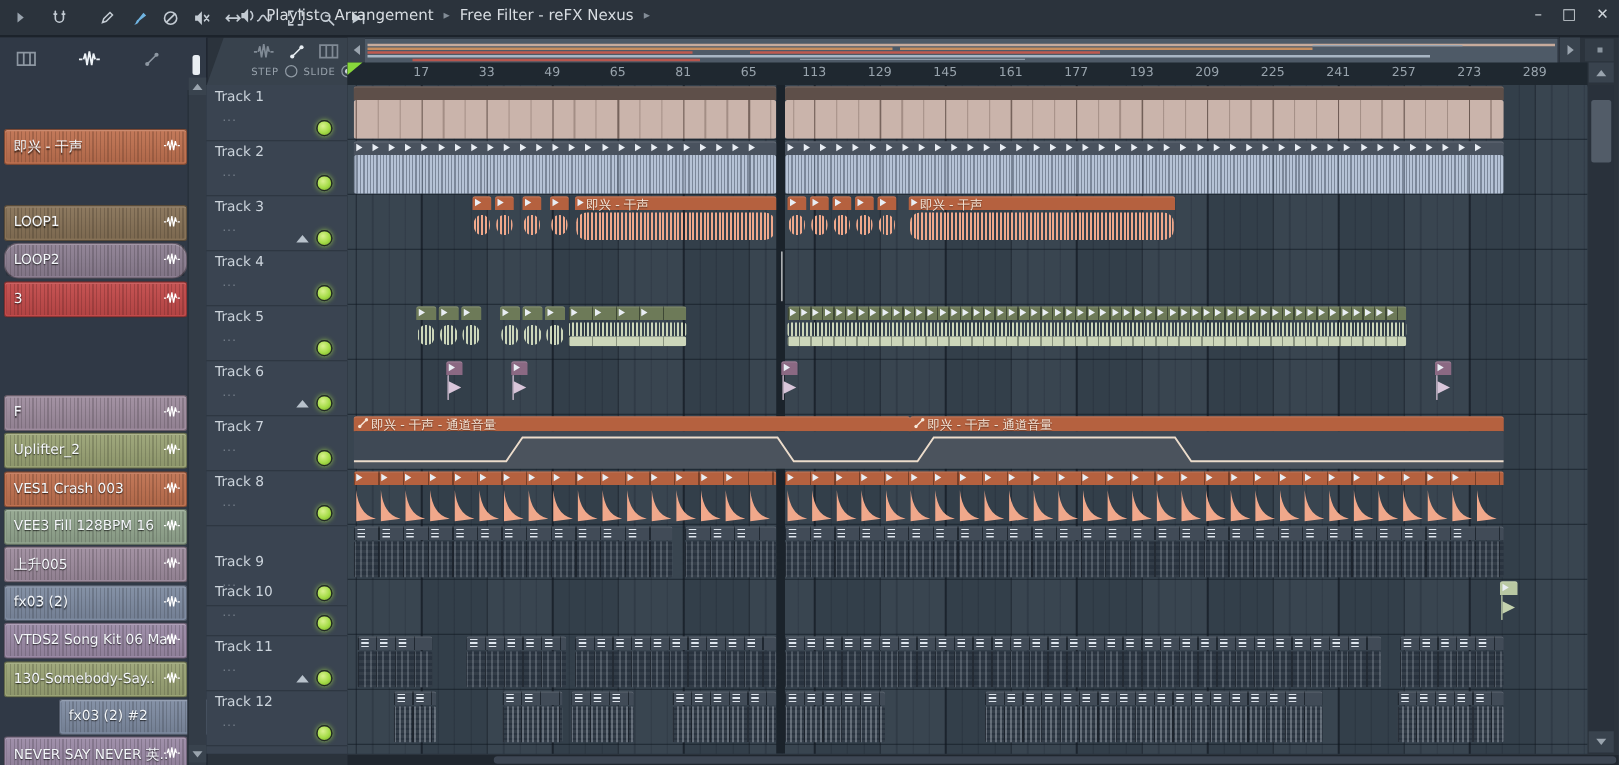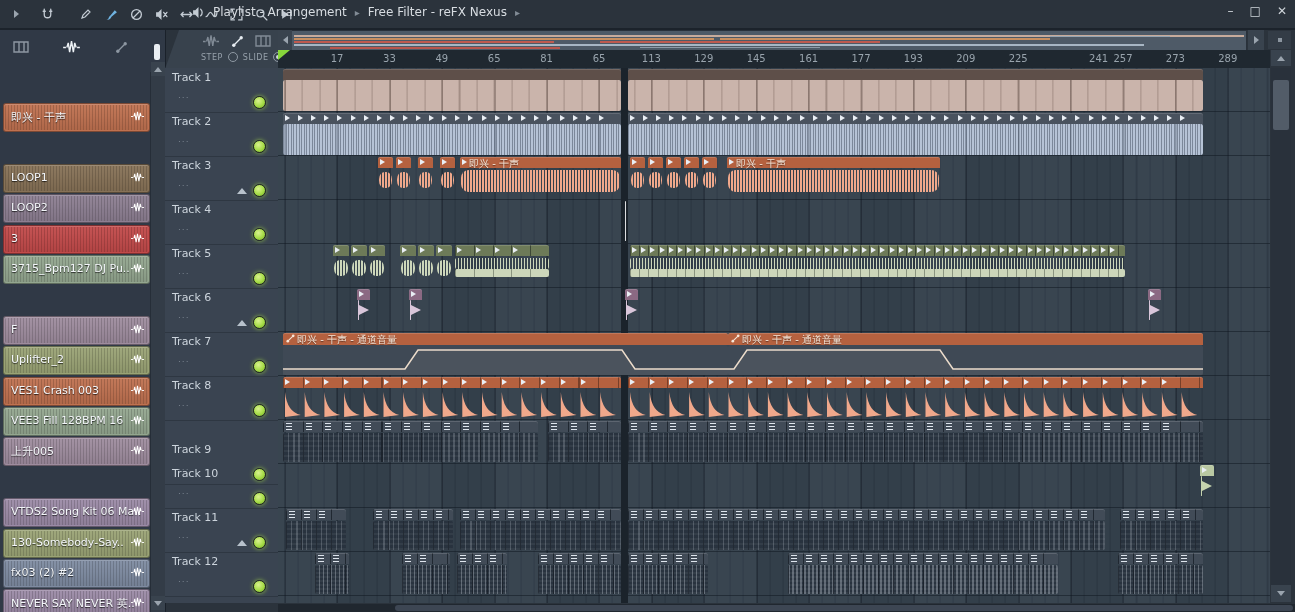--- a/index.html
+++ b/index.html
@@ -206,47 +206,38 @@
       </div>
       <div class="sbitem abs" style="top: 94px; background: rgb(135, 114, 87);">
         <div class="tex"></div>
         <span class="lbl">LOOP1</span>
         <span class="cicon">
           <svg width="13" height="11" viewBox="0 0 14 12">
             <path d="M0 6h2m1 0l1-4 1.5 8 1.5-9 1.5 9L10 2l1 4m1 0h2" stroke="#fff" stroke-width="1.1" fill="none"></path>
           </svg>
         </span>
       </div>
-      <div class="sbitem abs" style="top: 124px; background: rgb(141, 127, 146);">
+      <div class="sbitem abs" style="top: 124px; background: rgb(141, 127, 146); border-radius: 12px;">
         <div class="tex"></div>
         <span class="lbl">LOOP2</span>
         <span class="cicon">
           <svg width="13" height="11" viewBox="0 0 14 12">
             <path d="M0 6h2m1 0l1-4 1.5 8 1.5-9 1.5 9L10 2l1 4m1 0h2" stroke="#fff" stroke-width="1.1" fill="none"></path>
           </svg>
         </span>
       </div>
       <div class="sbitem abs" style="top: 155px; background: rgb(194, 74, 74);">
         <div class="tex"></div>
         <span class="lbl">3</span>
         <span class="cicon">
           <svg width="13" height="11" viewBox="0 0 14 12">
             <path d="M0 6h2m1 0l1-4 1.5 8 1.5-9 1.5 9L10 2l1 4m1 0h2" stroke="#fff" stroke-width="1.1" fill="none"></path>
           </svg>
         </span>
       </div>
-      <div class="sbitem abs" style="top: 185px; background: rgb(147, 166, 143);">
-        <div class="tex"></div>
-        <span class="lbl">3715_Bpm127 DJ Pu..</span>
-        <span class="cicon">
-          <svg width="13" height="11" viewBox="0 0 14 12">
-            <path d="M0 6h2m1 0l1-4 1.5 8 1.5-9 1.5 9L10 2l1 4m1 0h2" stroke="#fff" stroke-width="1.1" fill="none"></path>
-          </svg>
-        </span>
-      </div>
       <div class="sbitem abs" style="top: 246px; background: rgb(158, 140, 158);">
         <div class="tex"></div>
         <span class="lbl">F</span>
         <span class="cicon">
           <svg width="13" height="11" viewBox="0 0 14 12">
             <path d="M0 6h2m1 0l1-4 1.5 8 1.5-9 1.5 9L10 2l1 4m1 0h2" stroke="#fff" stroke-width="1.1" fill="none"></path>
           </svg>
         </span>
       </div>
       <div class="sbitem abs" style="top: 276px; background: rgb(154, 163, 117);">
@@ -278,39 +269,48 @@
       </div>
       <div class="sbitem abs" style="top: 367px; background: rgb(158, 140, 158);">
         <div class="tex"></div>
         <span class="lbl">上升005</span>
         <span class="cicon">
           <svg width="13" height="11" viewBox="0 0 14 12">
             <path d="M0 6h2m1 0l1-4 1.5 8 1.5-9 1.5 9L10 2l1 4m1 0h2" stroke="#fff" stroke-width="1.1" fill="none"></path>
           </svg>
         </span>
       </div>
+      <div class="sbitem abs" style="top: 398px; background: rgb(126, 139, 161);">
+        <div class="tex"></div>
+        <span class="lbl">fx03 (2)</span>
+        <span class="cicon">
+          <svg width="13" height="11" viewBox="0 0 14 12">
+            <path d="M0 6h2m1 0l1-4 1.5 8 1.5-9 1.5 9L10 2l1 4m1 0h2" stroke="#fff" stroke-width="1.1" fill="none"></path>
+          </svg>
+        </span>
+      </div>
       <div class="sbitem abs" style="top: 428px; background: rgb(155, 138, 166);">
         <div class="tex"></div>
         <span class="lbl">VTDS2 Song Kit 06 Ma..</span>
         <span class="cicon">
           <svg width="13" height="11" viewBox="0 0 14 12">
             <path d="M0 6h2m1 0l1-4 1.5 8 1.5-9 1.5 9L10 2l1 4m1 0h2" stroke="#fff" stroke-width="1.1" fill="none"></path>
           </svg>
         </span>
       </div>
       <div class="sbitem abs" style="top: 459px; background: rgb(154, 163, 117);">
         <div class="tex"></div>
         <span class="lbl">130-Somebody-Say..</span>
         <span class="cicon">
           <svg width="13" height="11" viewBox="0 0 14 12">
             <path d="M0 6h2m1 0l1-4 1.5 8 1.5-9 1.5 9L10 2l1 4m1 0h2" stroke="#fff" stroke-width="1.1" fill="none"></path>
           </svg>
         </span>
       </div>
-      <div class="sbitem abs" style="top: 489px; background: rgb(126, 139, 161);">
+      <div class="sbitem abs" style="top: 489px; background: rgb(126, 139, 161); margin-left: 44px;">
         <div class="tex"></div>
         <span class="lbl">fx03 (2) #2</span>
         <span class="cicon">
           <svg width="13" height="11" viewBox="0 0 14 12">
             <path d="M0 6h2m1 0l1-4 1.5 8 1.5-9 1.5 9L10 2l1 4m1 0h2" stroke="#fff" stroke-width="1.1" fill="none"></path>
           </svg>
         </span>
       </div>
       <div class="sbitem abs" style="top: 519px; background: rgb(155, 138, 166);">
         <div class="tex"></div>
@@ -389,21 +389,21 @@
     <span class="tick" style="left: 268.6px;">81</span>
     <span class="tick" style="left: 321px;">65</span>
     <span class="tick" style="left: 373.4px;">113</span>
     <span class="tick" style="left: 425.8px;">129</span>
     <span class="tick" style="left: 478.2px;">145</span>
     <span class="tick" style="left: 530.6px;">161</span>
     <span class="tick" style="left: 583px;">177</span>
     <span class="tick" style="left: 635.4px;">193</span>
     <span class="tick" style="left: 687.8px;">209</span>
     <span class="tick" style="left: 740.2px;">225</span>
-    <span class="tick" style="left: 792.6px; margin-left: 28px;">241</span>
+    <span class="tick" style="left: 792.6px;">241</span>
     <span class="tick" style="left: 845px;">257</span>
     <span class="tick" style="left: 897.4px;">273</span>
     <span class="tick" style="left: 949.8px;">289</span>
   </div>
 <div class="abs" id="playhead"></div>
 
 <div class="abs" id="theads">
     <div class="thead" style="top: 0px;">
       <span class="tname">Track 1</span>
       <span class="tdots">...</span>

